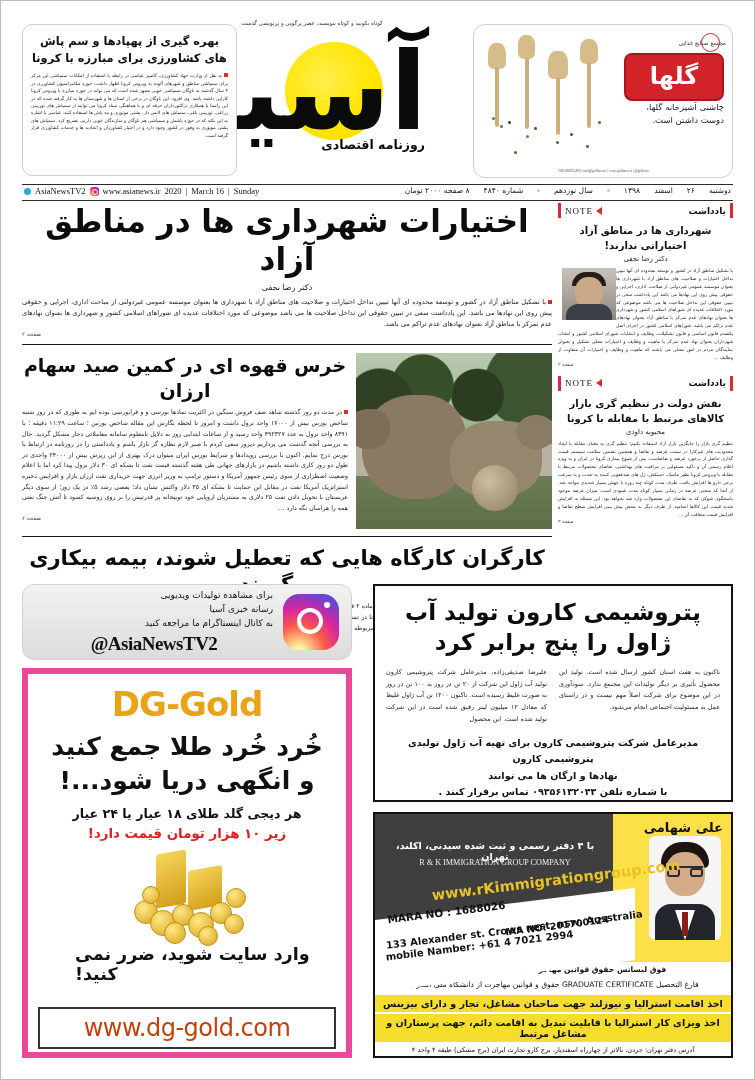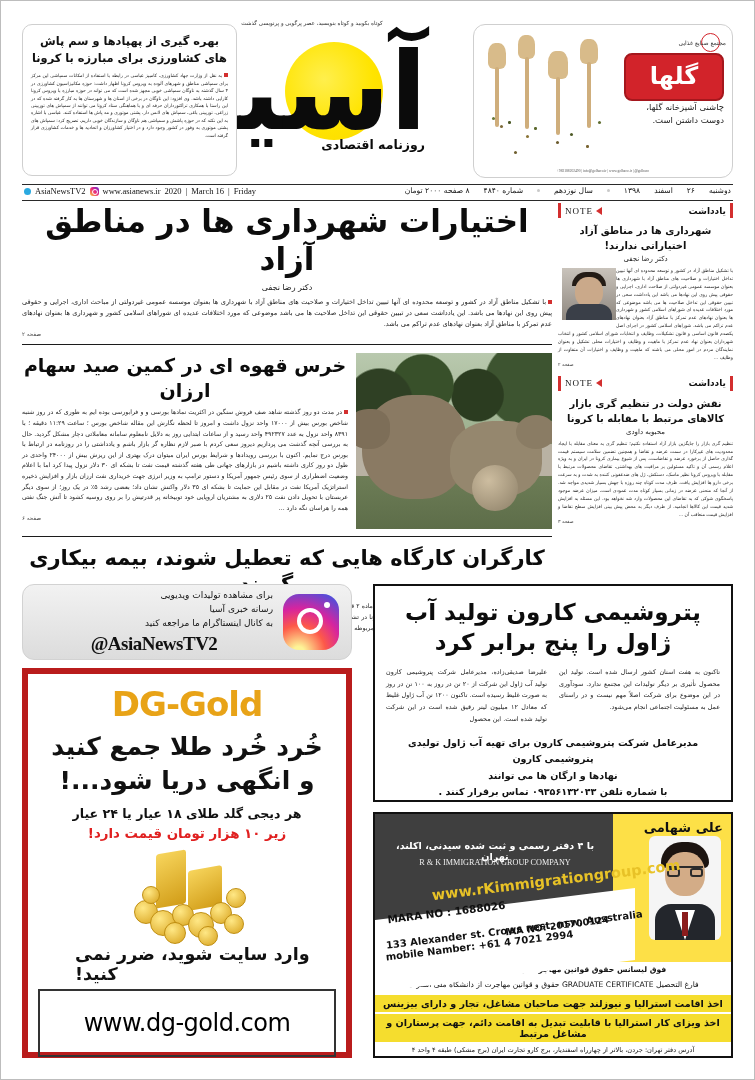--- a/index.html
+++ b/index.html
@@ -128,33 +128,33 @@
     background:radial-gradient(circle at 28% 104%,#fdf497 0,#fdf497 8%,#fd5949 38%,#d6249f 62%,#285AEB 100%);}
   .ig-big::before{content:"";position:absolute;left:14px;top:14px;width:26px;height:26px;border:4px solid #fff;border-radius:50%;box-sizing:border-box;}
   .ig-big::after{content:"";position:absolute;right:9px;top:8px;width:6px;height:6px;border-radius:50%;background:#fff;}
   .igtxt{flex:1;text-align:right;}
   .igtxt .l{font-size:9px;color:#111;line-height:1.55;}
   .ighandle{font-size:19px;font-weight:bold;color:#111;text-align:center;margin-top:2px;letter-spacing:-0.5px;}
 
   
   .goldad{
     position:absolute;left:22px;top:668px;width:330px;height:390px;
-    background:#fff;border:6px solid #b91c1c;box-sizing:border-box;padding:8px 10px;
+    background:#fff;border:6px solid #ec4899;box-sizing:border-box;padding:8px 10px;
   }
   .dg-logo{font-size:34px;font-weight:bold;color:#e8a317;text-align:center;letter-spacing:-1px;
            font-family:"DejaVu Sans","Liberation Sans",sans-serif;margin:2px 0 6px;}
   .gold-l1{font-size:25px;font-weight:bold;color:#111;text-align:center;line-height:1.34;}
   .gold-l3{font-size:12.6px;font-weight:bold;color:#111;text-align:center;margin-top:8px;line-height:1.5;}
   .gold-l4{font-size:13.4px;font-weight:bold;color:#e02020;text-align:center;line-height:1.5;}
   .goldpile{position:relative;height:96px;margin:2px 0 0;}
   .bar{position:absolute;background:linear-gradient(160deg,#f7d55c,#d19c17);border-radius:3px;transform:skewY(-10deg);}
   .coin{position:absolute;border-radius:50%;background:radial-gradient(circle at 36% 32%,#ffe886,#d8a21c);border:1px solid #c08f12;}
   .gold-cta{font-size:17.5px;font-weight:bold;color:#111;text-align:left;margin-top:2px;margin-left:37px;}
-  .gold-url{border:2px solid #333;margin-top:5px;padding:18px 0;font-size:24px;text-align:center;
-            font-family:"DejaVu Sans","Liberation Sans",sans-serif;color:#000000;letter-spacing:-0.5px;}
+  .gold-url{border:2px solid #333;margin-top:23px;padding:5px 0;font-size:24px;text-align:center;
+            font-family:"DejaVu Sans","Liberation Sans",sans-serif;color:#c2410c;letter-spacing:-0.5px;}
 
   
   .petro{
     position:absolute;right:22px;top:584px;width:360px;height:218px;
     border:2px solid #111;box-sizing:border-box;padding:9px 11px;background:#fff;
   }
   .petro h2{font-size:23px;font-weight:bold;color:#0c0c0c;text-align:center;line-height:1.32;margin:2px 0 9px;}
   .petro-cols{display:flex;gap:12px;}
   .petro-cols p{flex:1;font-size:6.4px;line-height:1.85;color:#191919;text-align:justify;margin:0;}
   .petro-foot{font-size:9.6px;font-weight:bold;color:#111;text-align:center;line-height:1.72;margin-top:9px;}
@@ -263,21 +263,21 @@
     </div>
 
     <div class="corona-ad">
       <h3 class="fa">بهره گیری از پهپادها و سم پاش های کشاورزی برای مبارزه با کرونا</h3>
       <p class="fa"><span class="redsq"></span><span>به نقل از وزارت جهاد کشاورزی، کامبیز عباسی در رابطه با استفاده از امکانات سمپاشی این مرکز برای سمپاشی مناطق و شهرهای آلوده به ویروس کرونا اظهار داشت: حوزه مکانیزاسیون کشاورزی در ۴ سال گذشته به ناوگان سمپاشی خوبی مجهز شده است که می تواند در حوزه مبارزه با ویروس کرونا کارایی داشته باشد. وی افزود: این ناوگان در برخی از استان ها و شهرستان ها به کار گرفته شده که در این راستا با همکاری تراکتورداران حرفه ای و با هماهنگی ستاد کرونا می توانند از سمپاش های توربینی زراعی، توربینی باغی، سمپاش های لانس دار، پشتی موتوری و مه پاش ها استفاده کنند. عباسی با اشاره به این نکته که در حوزه پاشش و سمپاشی هم ناوگان و سازندگان خوبی داریم، تصریح کرد: سمپاش های پشتی موتوری به وفور در کشور وجود دارد و در اختیار کشاورزان و اتحادیه ها و خدمات کشاورزی قرار گرفته است.</span></p>
     </div>
   </div>
 
   <div class="datestrip">
     <div class="dateL">
-      <span>Friday</span>
+      <span>Sunday</span>
         <span>|</span>
       <span>March 16</span>
         <span>|</span>
       <span>2020</span>
       <span>www.asianews.ir</span>
       <span class="ig-chip"></span>
       <span>AsiaNewsTV2</span>
       <span class="tw-chip"></span>
     </div>
     <div class="dateR fa">

